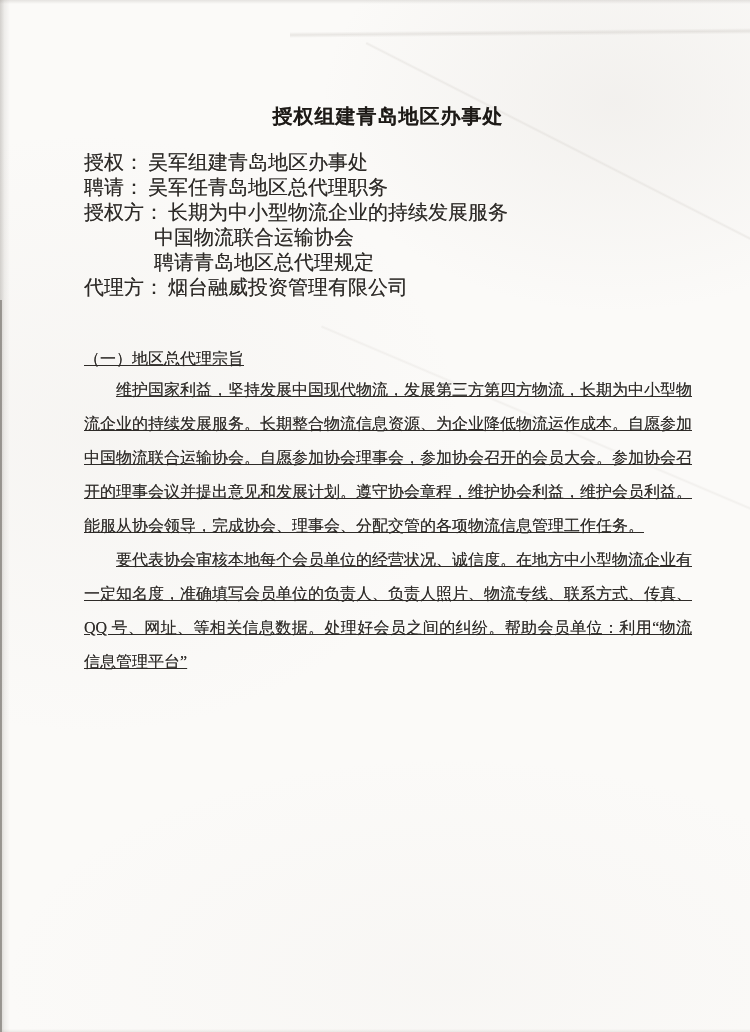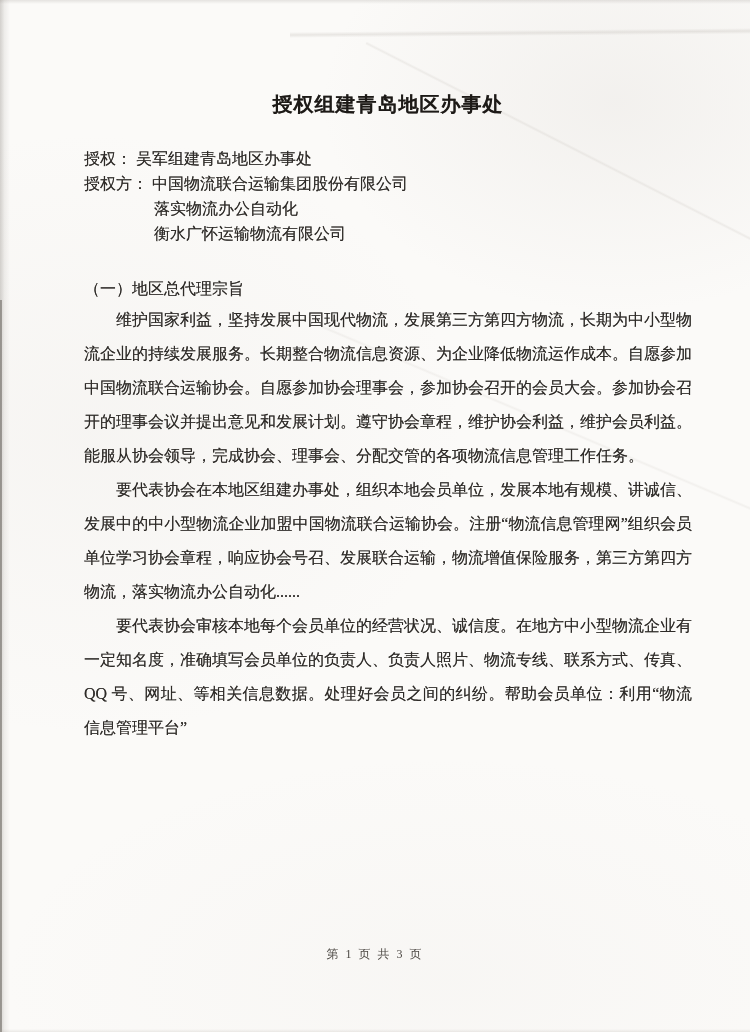--- a/index.html
+++ b/index.html
@@ -30,39 +30,39 @@
     background: linear-gradient(to bottom, transparent, rgba(165,158,150,0.22), transparent); }
   .crease-d1 { right: -70px; top: 150px; width: 480px; height: 4px; transform: rotate(27deg);
     background: linear-gradient(to bottom, transparent, rgba(175,168,160,0.16), transparent); }
   .crease-d2 { right: -90px; top: 430px; width: 540px; height: 4px; transform: rotate(23deg);
     background: linear-gradient(to bottom, transparent, rgba(175,168,160,0.12), transparent); }
   .edge-bottom-soft { left: 0; bottom: 0; width: 750px; height: 3px;
     background: linear-gradient(to top, rgba(160,154,148,0.18), transparent); }
 
   .content {
     position: absolute;
-    left: 84px; top: 0;
+    left: 84px; top: 12px;
     width: 608px;
     text-shadow: 0 0 0.6px rgba(46,43,40,0.65);
   }
   .title {
     margin: 86px 0 0 0;
     font-size: 20px; font-weight: bold;
     color: #1d1a17;
     text-align: center;
     letter-spacing: 1px;
   }
   .title-line { display: block; line-height: 36px; }
 
-  .fields { margin-top: 24px; font-size: 16px; font-family: Liberation Serif, serif; }
+  .fields { margin-top: 16px; font-size: 20px; font-family: Liberation Serif, serif; }
   .field-row { line-height: 25px; white-space: nowrap; }
   .field-row.indent { padding-left: 70px; }
   .field-label { margin-right: 4px; }
 
-  .sections { margin-top: 28px; font-size: 16px; }
+  .sections { margin-top: 44px; font-size: 16px; text-decoration: underline; }
   .section-heading { line-height: 29px; }
   .para {
     margin: 0;
     line-height: 34px;
     text-align: justify;
     text-indent: 2em;
   }
 
   .footer {
     position: absolute;
@@ -91,41 +91,45 @@
 
     <h1 class="title">
       <span class="title-line">授权组建青岛地区办事处</span>
     </h1>
 
     <div class="fields">
       <div class="field-row">
         <span class="field-label">授权：</span><span class="field-value">吴军组建青岛地区办事处</span>
       </div>
       <div class="field-row">
-        <span class="field-label">授权方：</span><span class="field-value">中国物流联合运输集团股份有限公司</span>
+        <span class="field-label">聘请：</span><span class="field-value">吴军任青岛地区总代理职务</span>
+      </div>
+      <div class="field-row">
+        <span class="field-label">授权方：</span><span class="field-value">长期为中小型物流企业的持续发展服务</span>
       </div>
       <div class="field-row indent">
-        <span class="field-value">落实物流办公自动化</span>
+        <span class="field-value">中国物流联合运输协会</span>
       </div>
       <div class="field-row indent">
-        <span class="field-value">衡水广怀运输物流有限公司</span>
+        <span class="field-value">聘请青岛地区总代理规定</span>
+      </div>
+      <div class="field-row">
+        <span class="field-label">代理方：</span><span class="field-value">烟台融威投资管理有限公司</span>
       </div>
     </div>
 
     <div class="sections">
 
       <div class="section">
         <div class="section-heading">（一）地区总代理宗旨</div>
         <p class="para">维护国家利益，坚持发展中国现代物流，发展第三方第四方物流，长期为中小型物流企业的持续发展服务。长期整合物流信息资源、为企业降低物流运作成本。自愿参加中国物流联合运输协会。自愿参加协会理事会，参加协会召开的会员大会。参加协会召开的理事会议并提出意见和发展计划。遵守协会章程，维护协会利益，维护会员利益。能服从协会领导，完成协会、理事会、分配交管的各项物流信息管理工作任务。</p>
       </div>
 
 
       <div class="section">
-        <p class="para">要代表协会在本地区组建办事处，组织本地会员单位，发展本地有规模、讲诚信、发展中的中小型物流企业加盟中国物流联合运输协会。注册“物流信息管理网”组织会员单位学习协会章程，响应协会号召、发展联合运输，物流增值保险服务，第三方第四方物流，落实物流办公自动化......</p>
         <p class="para">要代表协会审核本地每个会员单位的经营状况、诚信度。在地方中小型物流企业有一定知名度，准确填写会员单位的负责人、负责人照片、物流专线、联系方式、传真、QQ 号、网址、等相关信息数据。处理好会员之间的纠纷。帮助会员单位：利用“物流信息管理平台”</p>
       </div>
 
     </div>
   </div>
 
-  <div class="footer">第 1 页 共 3 页</div>
 
 </div>
 
 </body></html>

